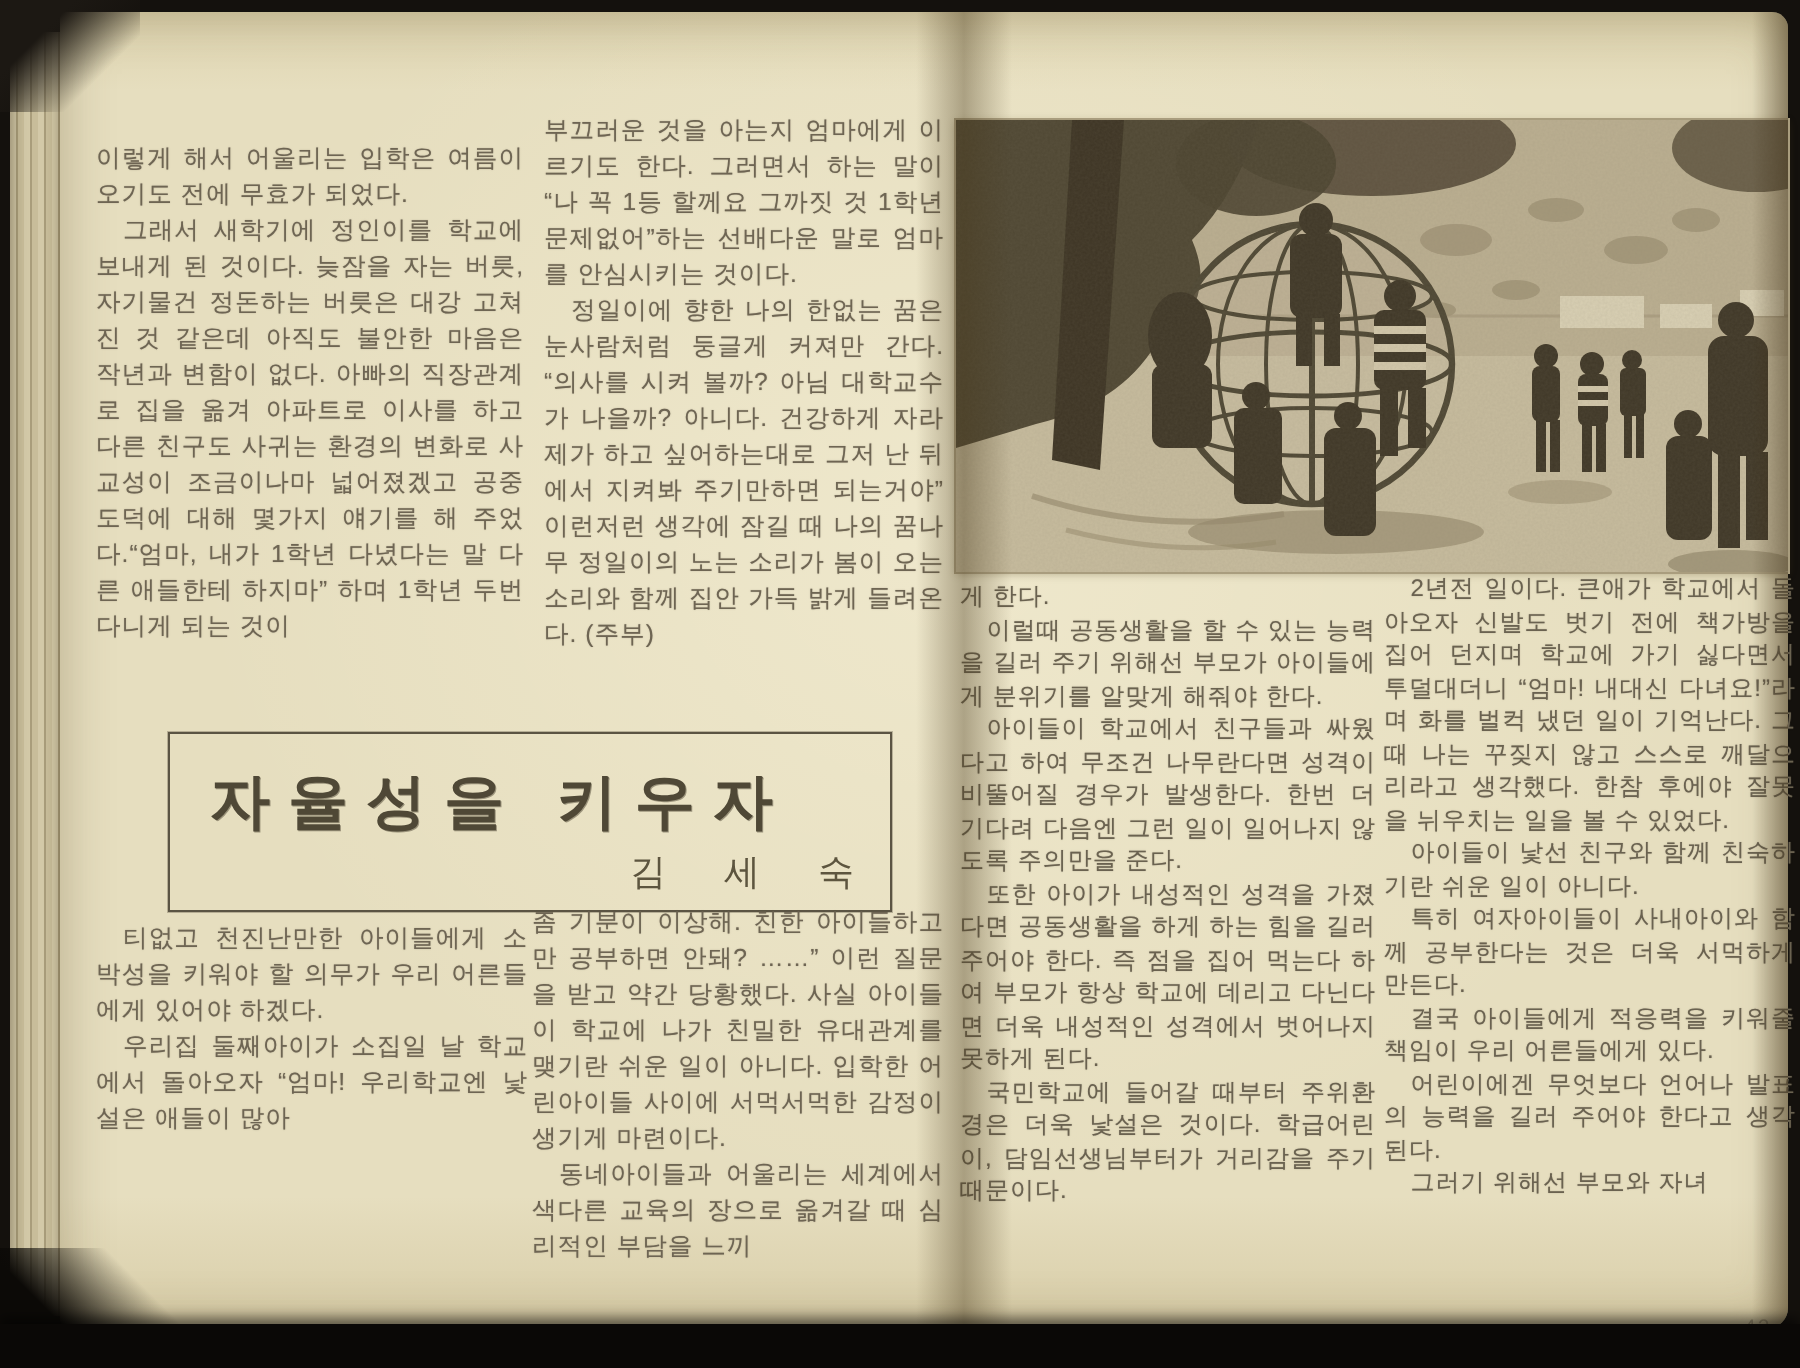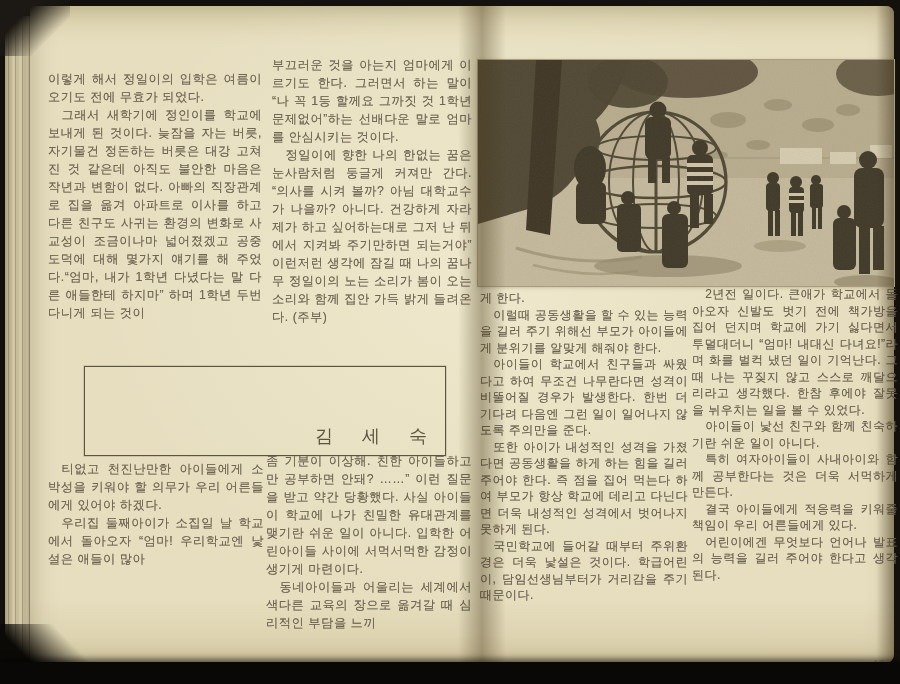--- a/index.html
+++ b/index.html
@@ -71,29 +71,30 @@
 </head>
 <body>
 
 <div class="scene">
 
   <div class="page-edges"></div>
 
   <div class="spread">
 
     <div class="col c-l1 cont">
-        <p>이렇게 해서 정일이의 입학은 여름이 오기도 전에 무효가 되었다.</p>
+        <p>이렇게 해서 어울리는 입학은 여름이 오기도 전에 무효가 되었다.</p>
         <p>그래서 새학기에 정인이를 학교에 보내게 된 것이다. 늦잠을 자는 버릇, 자기물건 정돈하는 버릇은 대강 고쳐진 것 같은데 아직도 불안한 마음은 작년과 변함이 없다. 아빠의 직장관계로 집을 옮겨 아파트로 이사를 하고 다른 친구도 사귀는 환경의 변화로 사교성이 조금이나마 넓어졌겠고 공중도덕에 대해 몇가지 얘기를 해 주었다.“엄마, 내가 1학년 다녔다는 말 다른 애들한테 하지마” 하며 1학년 두번 다니게 되는 것이</p>
       </div>
     <div class="col c-l2 cont">
         <p>부끄러운 것을 아는지 엄마에게 이르기도 한다. 그러면서 하는 말이 “나 꼭 1등 할께요 그까짓 것 1학년 문제없어”하는 선배다운 말로 엄마를 안심시키는 것이다.</p>
         <p>정일이에 향한 나의 한없는 꿈은 눈사람처럼 둥글게 커져만 간다. “의사를 시켜 볼까? 아님 대학교수가 나을까? 아니다. 건강하게 자라 제가 하고 싶어하는대로 그저 난 뒤에서 지켜봐 주기만하면 되는거야” 이런저런 생각에 잠길 때 나의 꿈나무 정일이의 노는 소리가 봄이 오는 소리와 함께 집안 가득 밝게 들려온다. (주부)</p>
       </div>
 
     <div class="title-box">
+      <div class="article-title">자율성을 키우자</div>
       <div class="author">김 세 숙</div>
     </div>
 
     <div class="col c-l3">
         <p>티없고 천진난만한 아이들에게 소박성을 키워야 할 의무가 우리 어른들에게 있어야 하겠다.</p>
         <p>우리집 둘째아이가 소집일 날 학교에서 돌아오자 “엄마! 우리학교엔 낯설은 애들이 많아</p>
       </div>
     <div class="col c-l4 cont">
         <p>좀 기분이 이상해. 친한 아이들하고만 공부하면 안돼? ……” 이런 질문을 받고 약간 당황했다. 사실 아이들이 학교에 나가 친밀한 유대관계를 맺기란 쉬운 일이 아니다. 입학한 어린아이들 사이에 서먹서먹한 감정이 생기게 마련이다.</p>
         <p>동네아이들과 어울리는 세계에서 색다른 교육의 장으로 옮겨갈 때 심리적인 부담을 느끼</p>
@@ -202,20 +203,21 @@
         <p>아이들이 학교에서 친구들과 싸웠다고 하여 무조건 나무란다면 성격이 비뚤어질 경우가 발생한다. 한번 더 기다려 다음엔 그런 일이 일어나지 않도록 주의만을 준다.</p>
         <p>또한 아이가 내성적인 성격을 가졌다면 공동생활을 하게 하는 힘을 길러주어야 한다. 즉 점을 집어 먹는다 하여 부모가 항상 학교에 데리고 다닌다면 더욱 내성적인 성격에서 벗어나지 못하게 된다.</p>
         <p>국민학교에 들어갈 때부터 주위환경은 더욱 낯설은 것이다. 학급어린이, 담임선생님부터가 거리감을 주기 때문이다.</p>
       </div>
     <div class="col c-r2 rp">
         <p>2년전 일이다. 큰애가 학교에서 돌아오자 신발도 벗기 전에 책가방을 집어 던지며 학교에 가기 싫다면서 투덜대더니 “엄마! 내대신 다녀요!”라며 화를 벌컥 냈던 일이 기억난다. 그때 나는 꾸짖지 않고 스스로 깨달으리라고 생각했다. 한참 후에야 잘못을 뉘우치는 일을 볼 수 있었다.</p>
         <p>아이들이 낯선 친구와 함께 친숙하기란 쉬운 일이 아니다.</p>
         <p>특히 여자아이들이 사내아이와 함께 공부한다는 것은 더욱 서먹하게 만든다.</p>
         <p>결국 아이들에게 적응력을 키워줄 책임이 우리 어른들에게 있다.</p>
         <p>어린이에겐 무엇보다 언어나 발표의 능력을 길러 주어야 한다고 생각된다.</p>
+        <p>그러기 위해선 부모와 자녀</p>
       </div>
 
     <div class="pageno pn-left">41</div>
     <div class="pageno pn-right">42</div>
 
     <div class="gutter"></div>
     <div class="spread-right-shade"></div>
   </div>
 
   <div class="corner-tl"></div>

